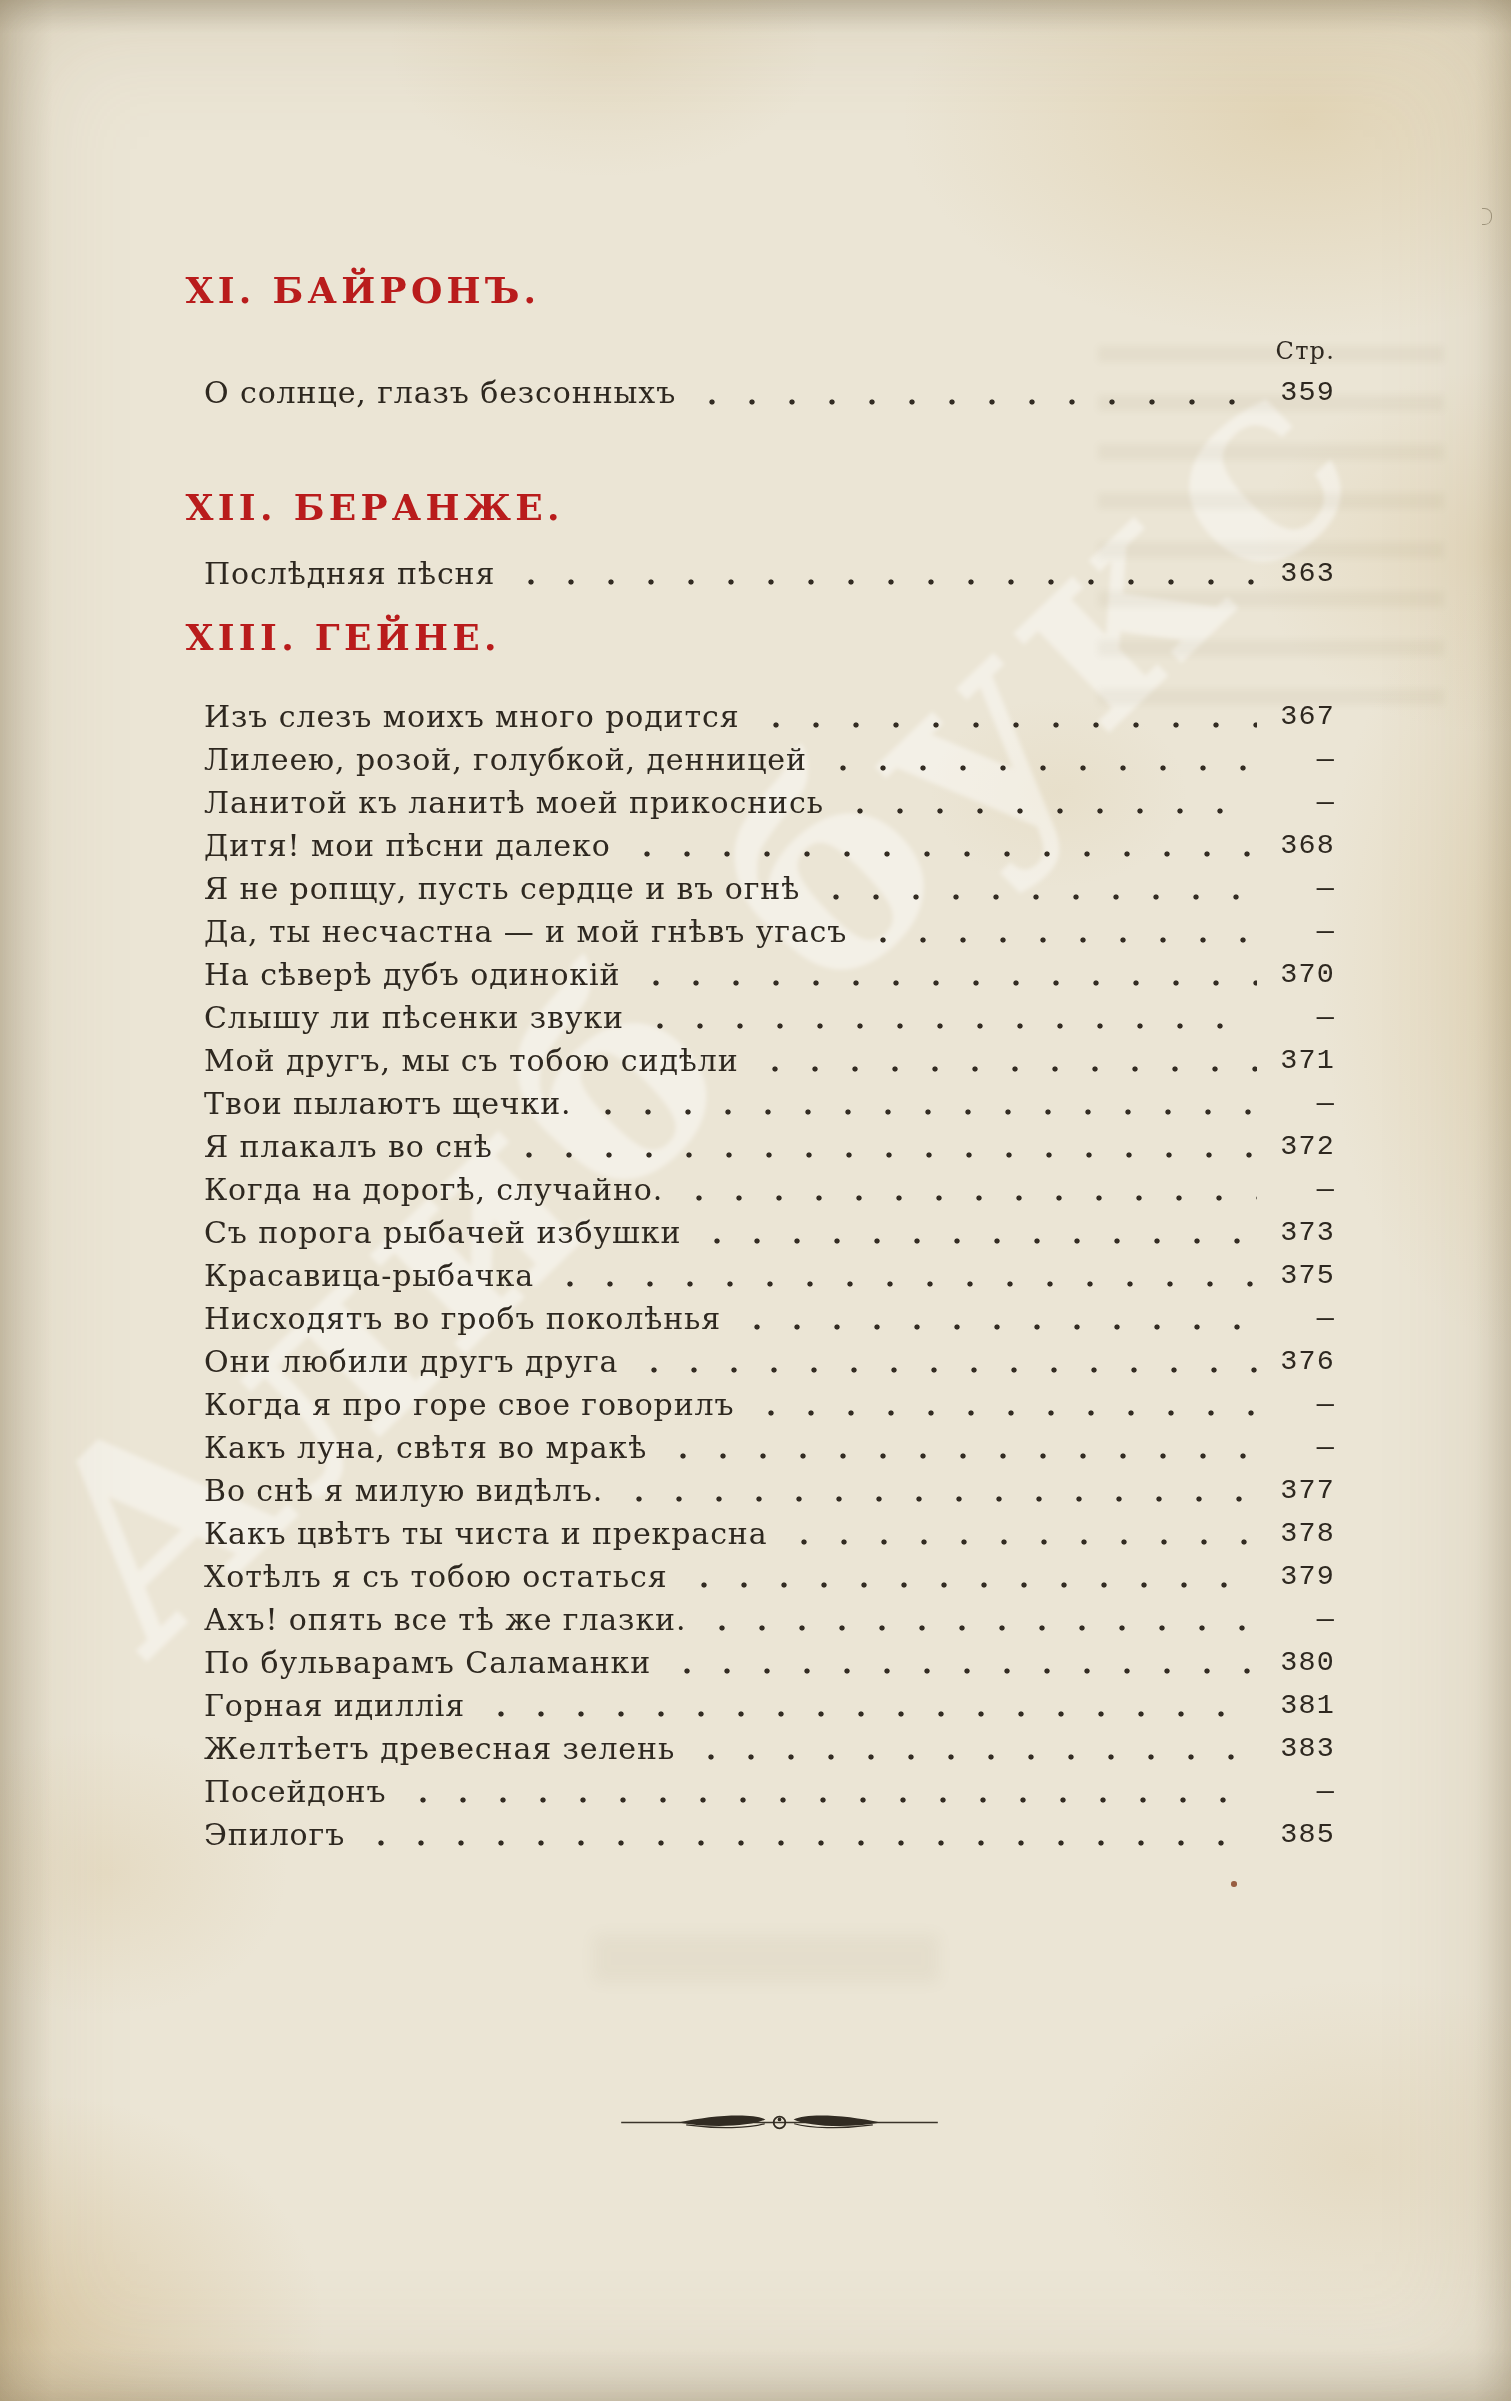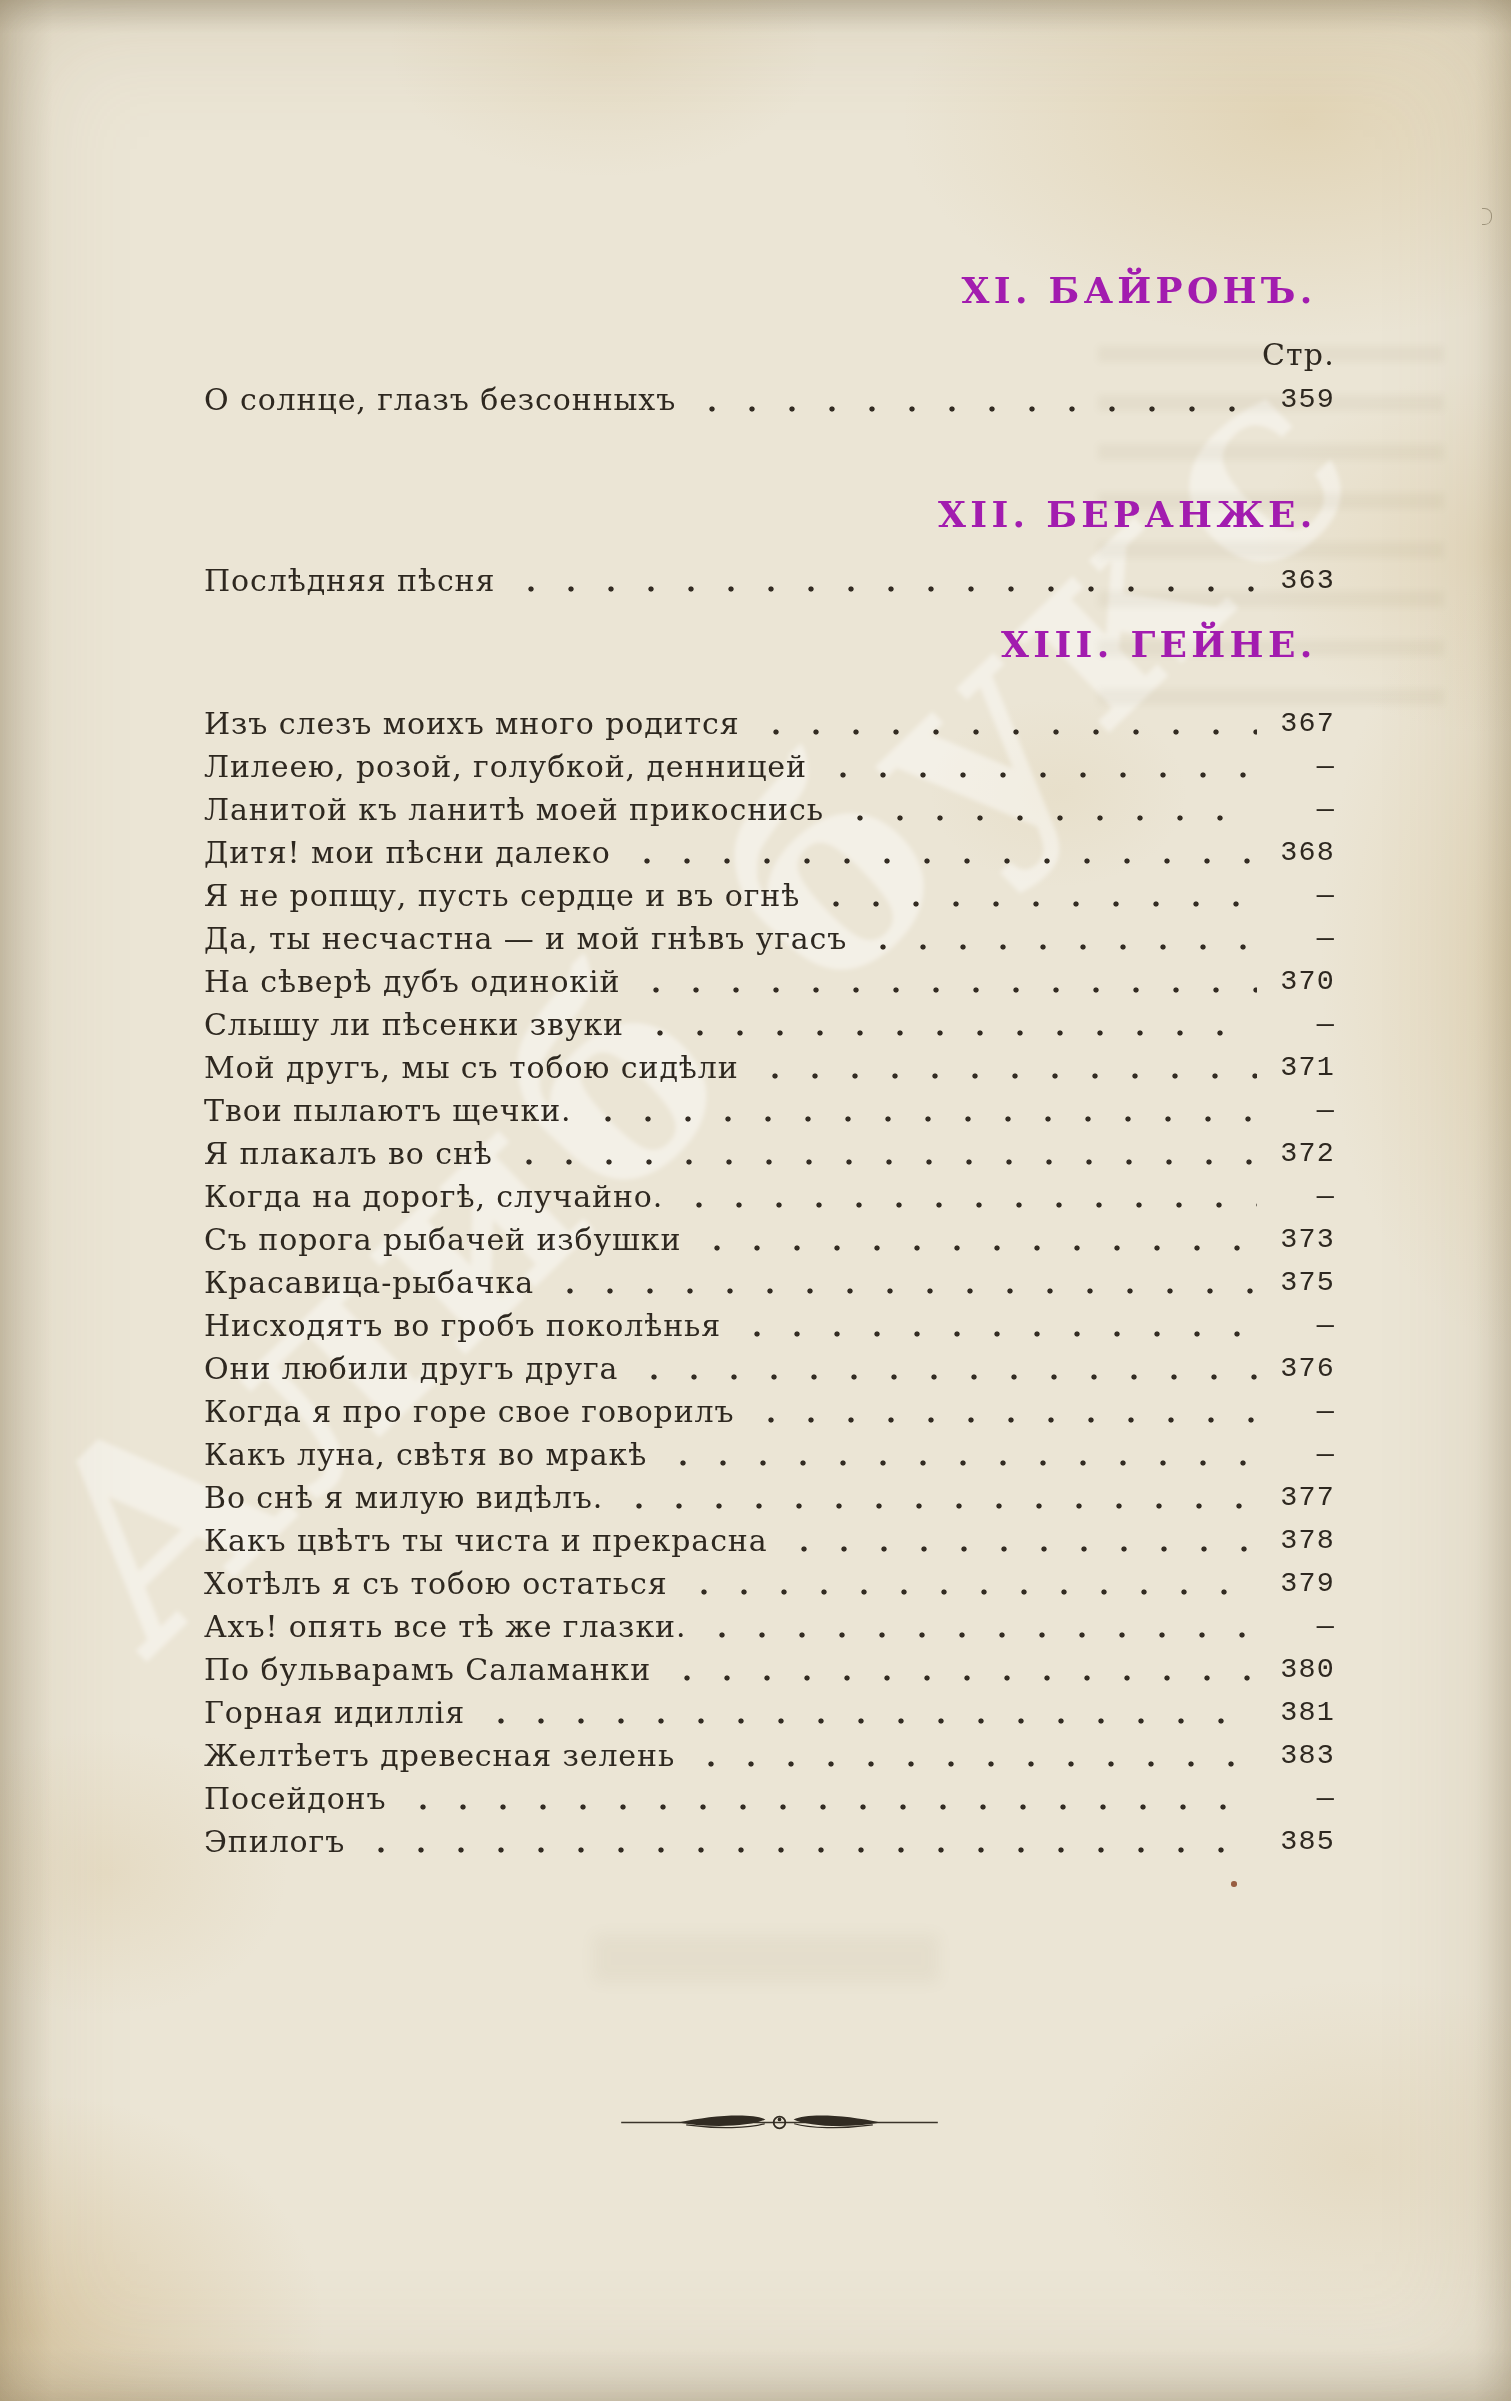--- a/index.html
+++ b/index.html
@@ -60,30 +60,30 @@
     position:absolute; left:1482px; top:208px; width:9.3px; height:15px;
     border:1.9px solid rgba(95,84,62,0.5); border-left:none;
     border-radius:0 7.4px 7.4px 0;
   }
 
   
   .content { position:absolute; left:204px; top:0; width:1131px; }
 
   .heading {
     font-weight:700; font-size:36px; line-height:1.05;
-    text-align:right; letter-spacing:4.3px;
+    text-align:left; letter-spacing:4.3px;
     transform:translateX(-18.5px);
-    color:#a21caf;
+    color:#b91c1c;
   }
   .h0 { margin-top:272px; }
   .h1 { margin-top:75px; }
   .h2 { margin-top:24px; }
 
   .str-header {
-    text-align:right; font-size:30px; letter-spacing:1.2px;
+    text-align:right; font-size:24px; letter-spacing:1.2px;
     margin-top:27px; margin-bottom:6.2px;
   }
 
   .rows.sec1 { margin-top:25px; }
   .rows.sec2 { margin-top:38px; }
 
   .row { display:flex; height:43px; }
   .row .title { font-size:30px; line-height:43px; white-space:nowrap; letter-spacing:0.9px; }
   .row .dots {
     flex:1; margin:0 5px 0 16px;

